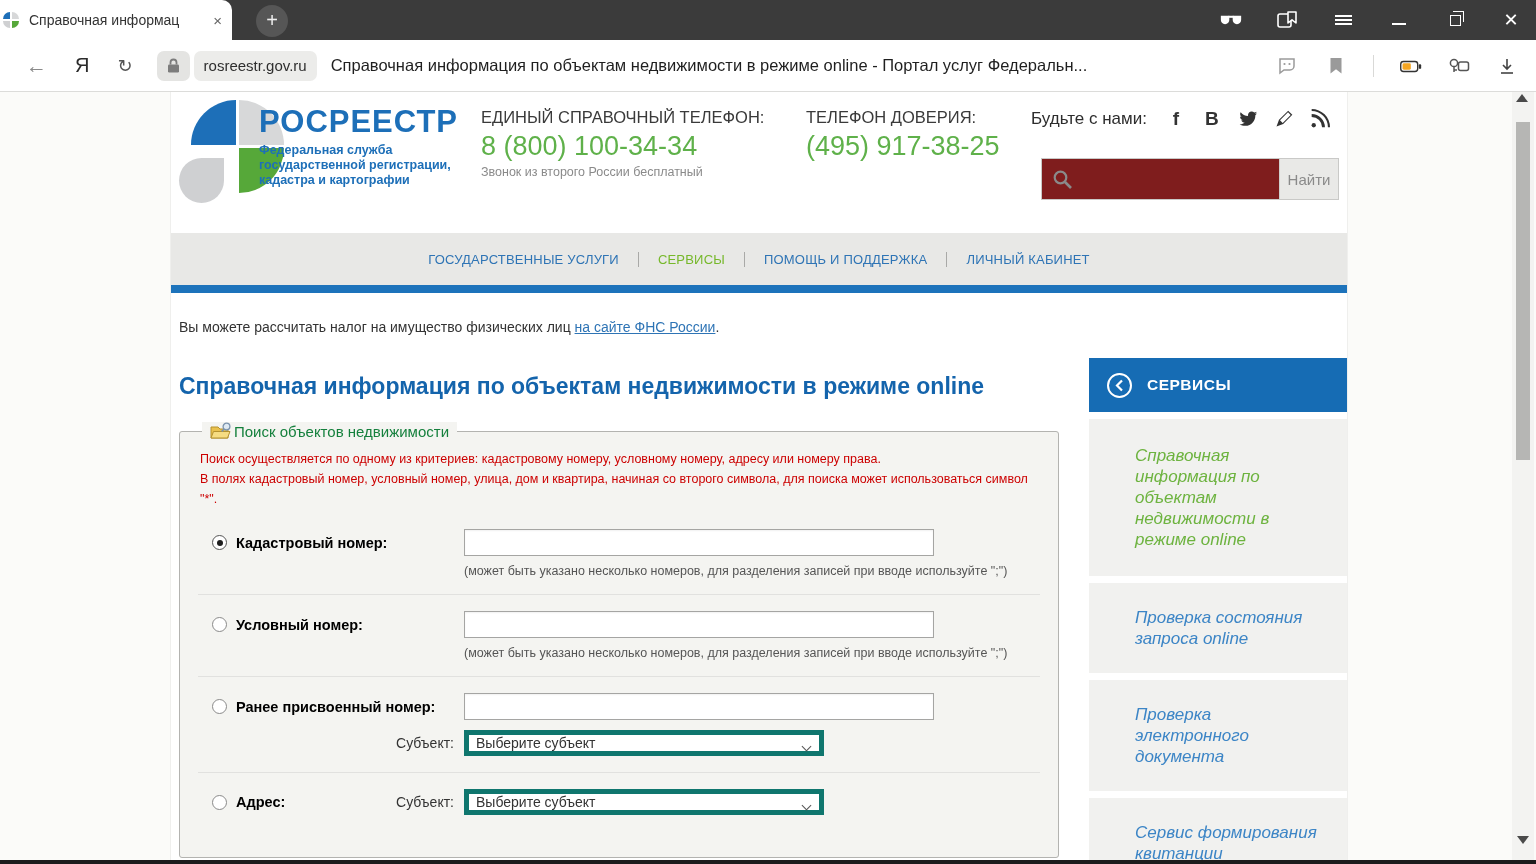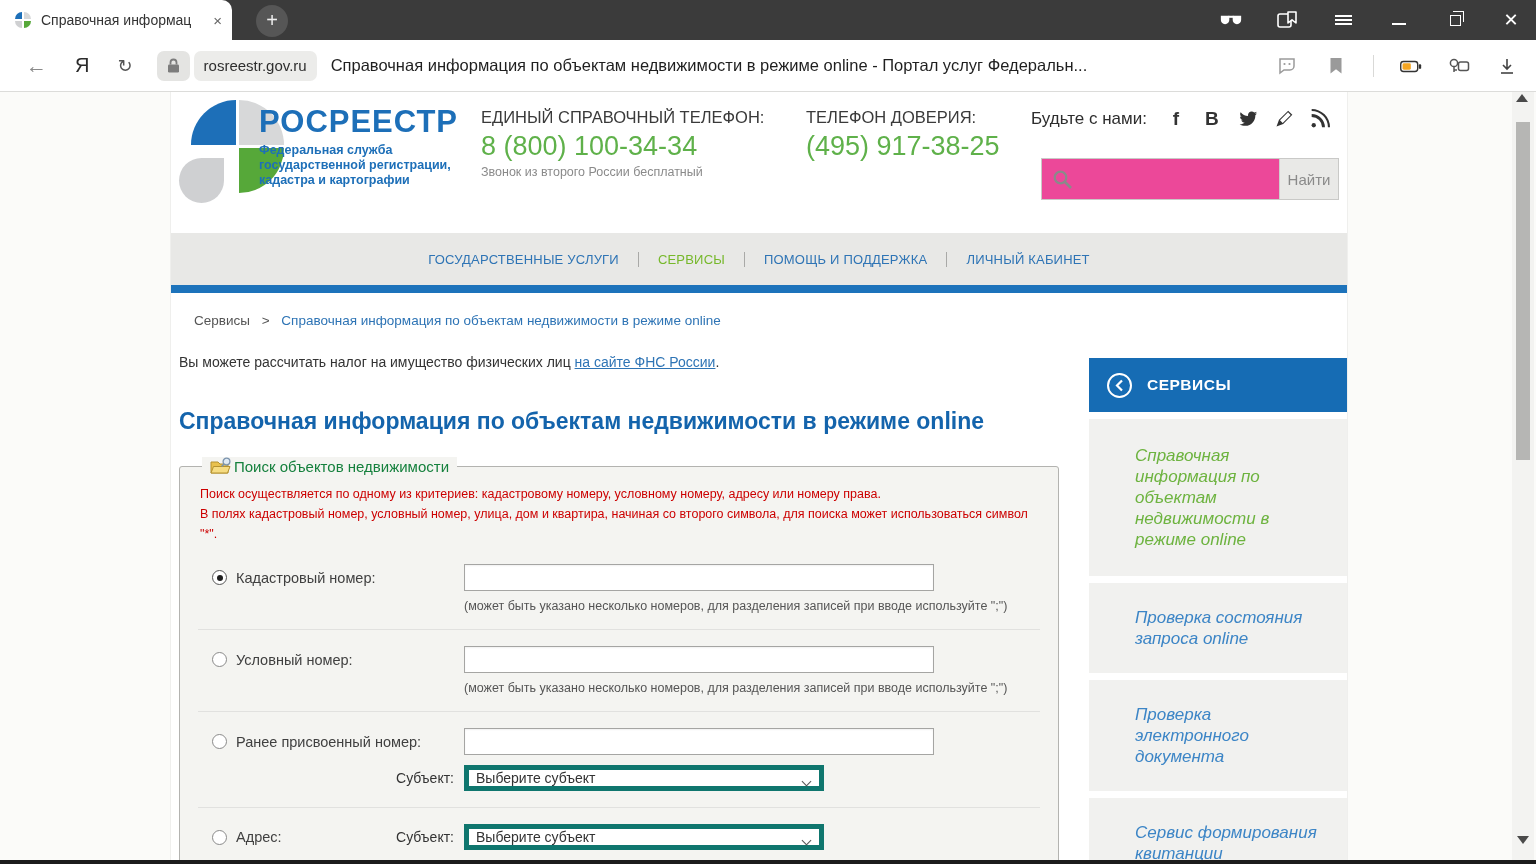--- a/index.html
+++ b/index.html
@@ -2,21 +2,21 @@
 <html><head>
 <meta charset="utf-8">
 <style>
   * { margin:0; padding:0; box-sizing:border-box; }
   html,body { width:1536px; height:864px; overflow:hidden;
     font-family:"Liberation Sans","DejaVu Sans",sans-serif; background:#fbfbf9; }
 
   
   .topbar { position:absolute; left:0; top:0; width:1536px; height:40px; background:#3b3b3b; }
   .tab { position:absolute; left:0; top:0; width:232px; height:40px; background:#ffffff;
-         border-radius:0 10px 0 0; display:flex; align-items:center; padding:0 10px 0 14px; }
+         border-radius:0 10px 0 0; display:flex; align-items:center; padding:0 10px 0 2px; }
   .tab-title { font-size:14px; color:#333; white-space:nowrap; overflow:hidden; flex:1; }
   .tab-close { color:#666; font-size:15px; margin-left:8px; cursor:default; }
   .newtab { position:absolute; left:256px; top:5px; width:32px; height:32px; border-radius:50%;
             background:#565656; color:#eee; font-size:20px; text-align:center; line-height:30px; }
   .top-icons { position:absolute; right:14px; top:0; height:40px; display:flex; align-items:center; gap:34px; }
   .ticon { display:flex; align-items:center; justify-content:center; width:22px; height:22px; }
   .hamburger span { display:block; width:17px; height:2px; background:#fff; margin:2px 0; }
   .win-min { width:14px; height:2px; background:#fff; margin-top:8px; }
   .win-max { width:11px; height:11px; border:1.6px solid #fff; position:relative; }
   .win-max::before { content:""; position:absolute; left:2px; top:-5px; width:10px; height:10px;
@@ -64,21 +64,21 @@
   .phone-block { position:absolute; top:16px; }
   .pb-1 { left:310px; } .pb-2 { left:635px; }
   .phone-label { font-size:16.5px; color:#3a3a3a; }
   .phone-number { font-size:27px; color:#5fb14a; margin-top:4px; }
   .phone-note { font-size:12.5px; color:#8a8a8a; margin-top:3px; }
   .social-block { position:absolute; left:860px; top:16px; display:flex; align-items:center; gap:14px; }
   .social-label { font-size:17px; color:#2d2d2d; margin-right:4px; }
   .soc { width:22px; height:22px; display:flex; align-items:center; justify-content:center;
          font-weight:800; font-size:19px; color:#333; }
   .hdr-search { position:absolute; left:870px; top:66px; width:298px; height:42px; display:flex;
-                border:1px solid #c9c9c7; background:#ec4899; }
+                border:1px solid #c9c9c7; background:#7f1d1d; }
   .hdr-search input { flex:1; border:none; outline:none; font-size:15px; padding-left:38px; background:transparent; }
   .hs-mag { position:absolute; left:10px; top:10px; }
   .hs-btn { width:88px; background:#e9e9e7; border-left:1px solid #cfcfcd; color:#8a8a8a;
             font-size:15px; display:flex; align-items:center; justify-content:center; }
 
   
   .navbar { height:52px; background:#e8e8e6; display:flex; align-items:center; justify-content:center; }
   .nav-item { font-size:13px; color:#2e74b5; padding:0 19px; letter-spacing:.2px; }
   .nav-item.active { color:#76b82a; }
   .nav-sep { width:1px; height:15px; background:#a9a9a7; }
@@ -103,21 +103,21 @@
   .frow { display:grid; grid-template-columns:266px 1fr; row-gap:10px; align-items:center; padding:16px 0; }
   .frow + .frow { border-top:1px solid #e1e1df; }
   .cell-l { display:flex; align-items:center; gap:9px; padding-left:14px; padding-right:10px; }
   .cell-l.right { justify-content:flex-end; }
   .cell-l.split { justify-content:space-between; }
   .radio { width:15px; height:15px; border:1px solid #8a8a8a; border-radius:50%; background:#fff;
            position:relative; flex:none; }
   .radio.checked { border-color:#555; }
   .radio.checked::after { content:""; position:absolute; left:3.5px; top:3.5px; width:6px; height:6px;
            border-radius:50%; background:#1e1e1e; }
-  .flabel { font-size:14.5px; font-weight:normal; color:#404040; white-space:nowrap; }
+  .flabel { font-size:14.5px; font-weight:bold; color:#000000; white-space:nowrap; }
   .ilabel { font-size:14px; color:#333; white-space:nowrap; }
   .txt-input { width:470px; height:27px; border:1px solid #a5a5a3; background:#fff; padding:0 6px;
            font-size:14px; box-shadow:inset 0 1px 2px rgba(0,0,0,.06); }
   .hint { grid-column:2; font-size:12.5px; color:#555; margin-top:-2px; }
   .sel { width:360px; height:26px; border:5px solid #0f766e; background:#fff; display:flex;
          align-items:center; padding:0 24px 0 7px; position:relative; font-size:14px; color:#333; }
   .sel .chev { position:absolute; right:9px; top:8px; width:7px; height:7px;
          border-right:1.6px solid #555; border-bottom:1.6px solid #555; transform:rotate(45deg); }
 
   
@@ -296,25 +296,20 @@
       <span class="nav-item">ГОСУДАРСТВЕННЫЕ УСЛУГИ</span>
       <span class="nav-sep"></span>
       <span class="nav-item active">СЕРВИСЫ</span>
       <span class="nav-sep"></span>
       <span class="nav-item">ПОМОЩЬ И ПОДДЕРЖКА</span>
       <span class="nav-sep"></span>
       <span class="nav-item">ЛИЧНЫЙ КАБИНЕТ</span>
     </div>
     <div class="bluebar"></div>
 
-    <div class="breadcrumb">
-      <span>Сервисы</span>
-      <span class="bc-sep">&gt;</span>
-      <a class="bc-link">Справочная информация по объектам недвижимости в режиме online</a>
-    </div>
 
     <div class="fns-note">
       <span>Вы можете рассчитать налог на имущество физических лиц</span>
       <a class="fns-link">на сайте ФНС России</a><span>.</span>
     </div>
 
     <h1 class="page-title">Справочная информация по объектам недвижимости в режиме online</h1>
 
     <fieldset class="search-fs">
       <legend>

